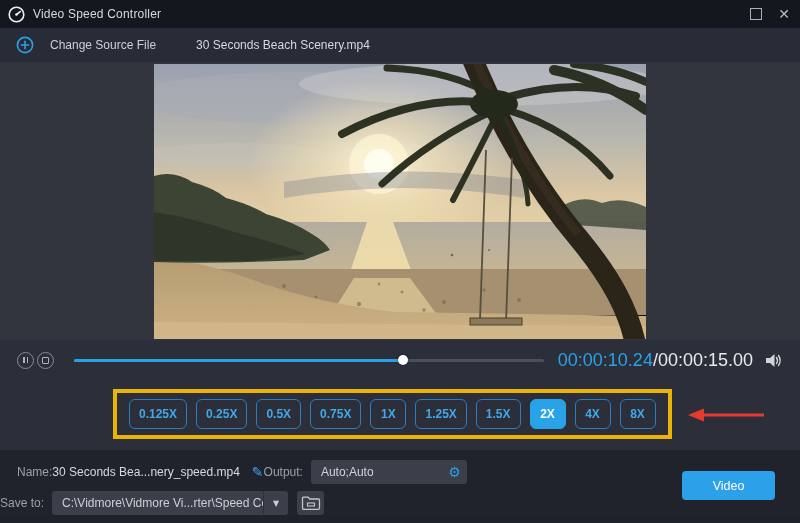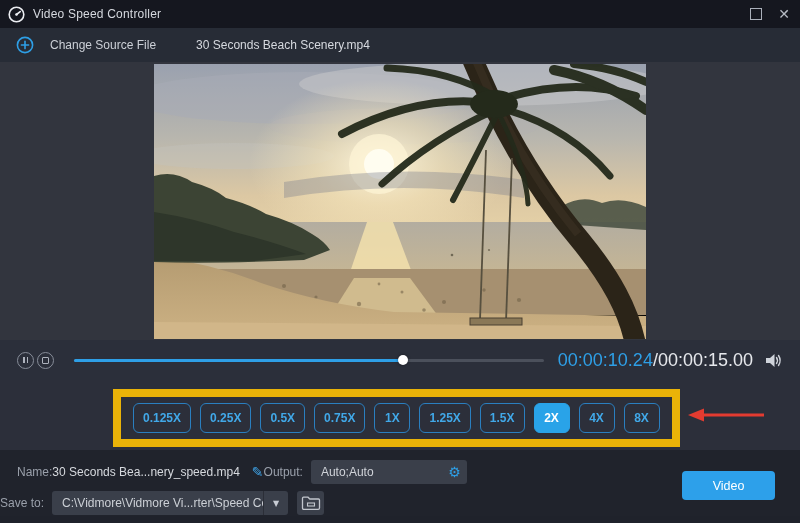--- a/index.html
+++ b/index.html
@@ -65,21 +65,21 @@
   .time{font-size:18px;white-space:nowrap;text-align:right;}
   .time .cur{color:#2e9fe6;}
   .time .tot{color:#e6e8ec;}
   .vol{margin-left:12px;display:flex;align-items:center;cursor:pointer;}
 
   
   .speed-row{height:70px;background:#2c2f3a;position:relative;flex:0 0 auto;}
   .speed-box{
     position:absolute;left:113px;top:9px;
     display:flex;align-items:flex-start;gap:9px;
-    border:8px solid #eab308;padding:6px 12px;
+    border:4px solid #eab308;padding:6px 12px;
   }
   .speed-btn{
     height:30px;min-width:36px;padding:0 9px;
     background:transparent;border:1px solid #2a7fc0;border-radius:6px;
     color:#41a8e8;font-size:12px;font-weight:bold;
     font-family:"Liberation Sans","DejaVu Sans",sans-serif;
     cursor:pointer;line-height:28px;
   }
   .speed-btn.selected{background:#29a3e8;border-color:#29a3e8;color:#ffffff;}
   .annotation-arrow{position:absolute;left:688px;top:27px;}

